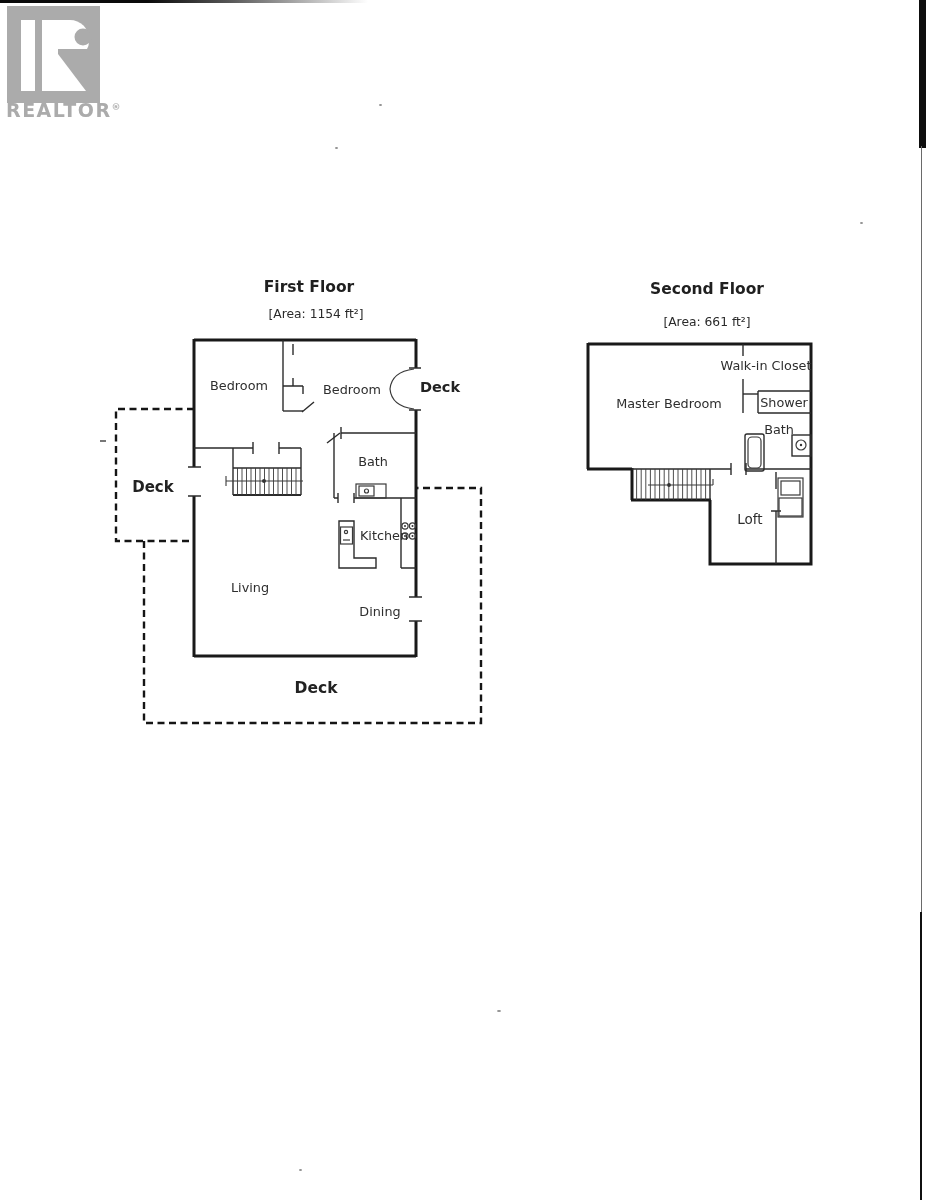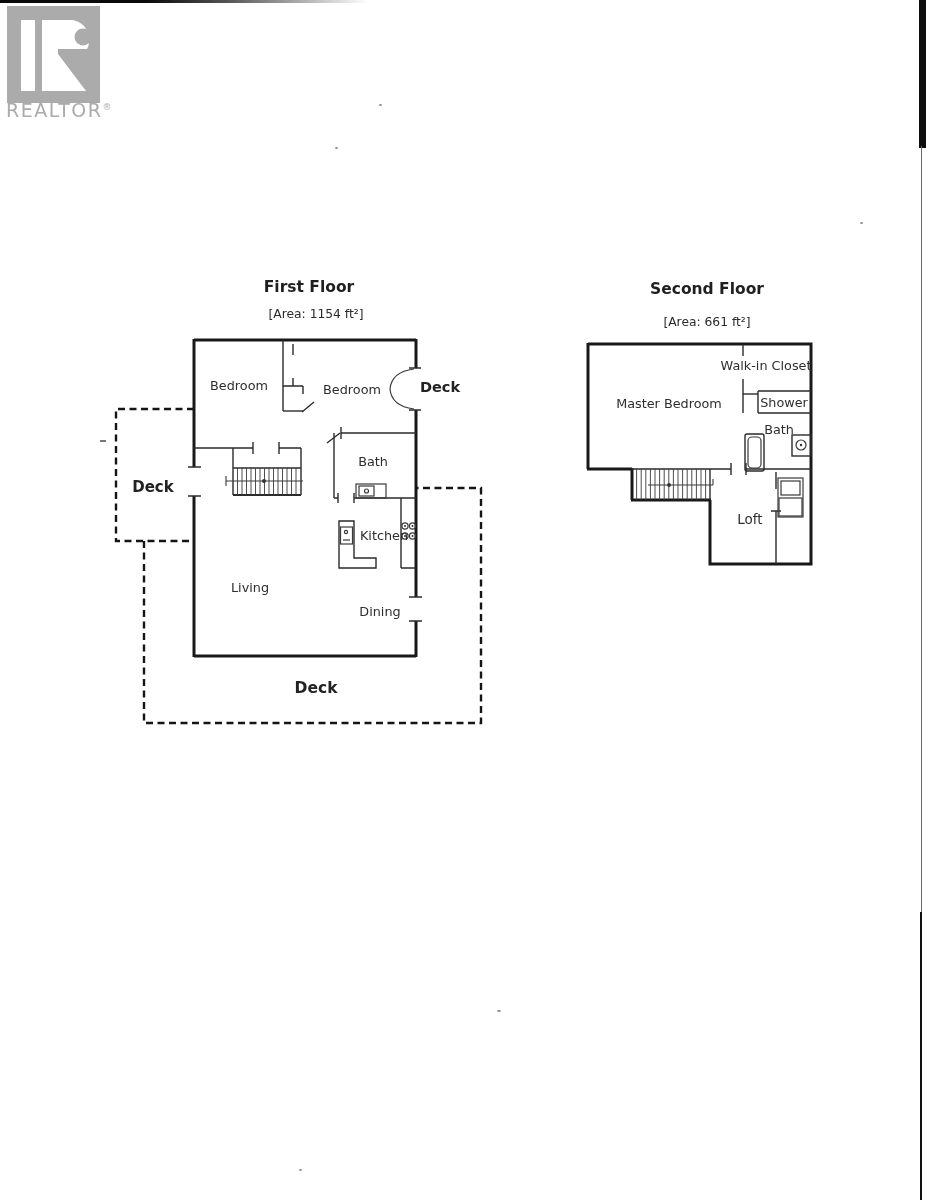--- a/index.html
+++ b/index.html
@@ -11,21 +11,21 @@
   .scan-top{position:absolute;left:0;top:0;width:368px;height:2.5px;
     background:linear-gradient(to right,#0a0a0a 0%,#0a0a0a 40%,#555 62%,rgba(255,255,255,0) 100%);}
   .scan-right-thick{position:absolute;left:919px;top:0;width:6.5px;height:148px;background:#0e0e0e;}
   .scan-right-thin{position:absolute;left:921px;top:146px;width:1.3px;height:772px;background:#6a6a6a;}
   .scan-right-bottom{position:absolute;left:919.5px;top:912px;width:2.6px;height:288px;background:#101010;}
   .speck{position:absolute;background:#8f8f8f;border-radius:50%;}
   
   .logo-box{position:absolute;left:7px;top:6px;}
   .logo-word{
     position:absolute;left:6px;top:99px;width:120px;
-    color:#ababab;font-size:19px;letter-spacing:1.5px;font-weight:400;
+    color:#ababab;font-size:19px;letter-spacing:1.5px;font-weight:700;
   }
   .logo-word sup{font-size:9px;letter-spacing:0;}
   
   .plan{position:absolute;}
   svg text{fill:#2e2e2e;font-family:"DejaVu Sans","Liberation Sans",sans-serif;}
   .room-label{font-size:12.8px;}
   .deck-label{font-size:15px;font-weight:600;fill:#222;}
   .title{font-size:15.5px;font-weight:600;fill:#1f1f1f;}
   .area{font-size:12.3px;fill:#2a2a2a;font-weight:400;}
   .wall-thick{stroke:#191919;stroke-width:3;fill:none;}

